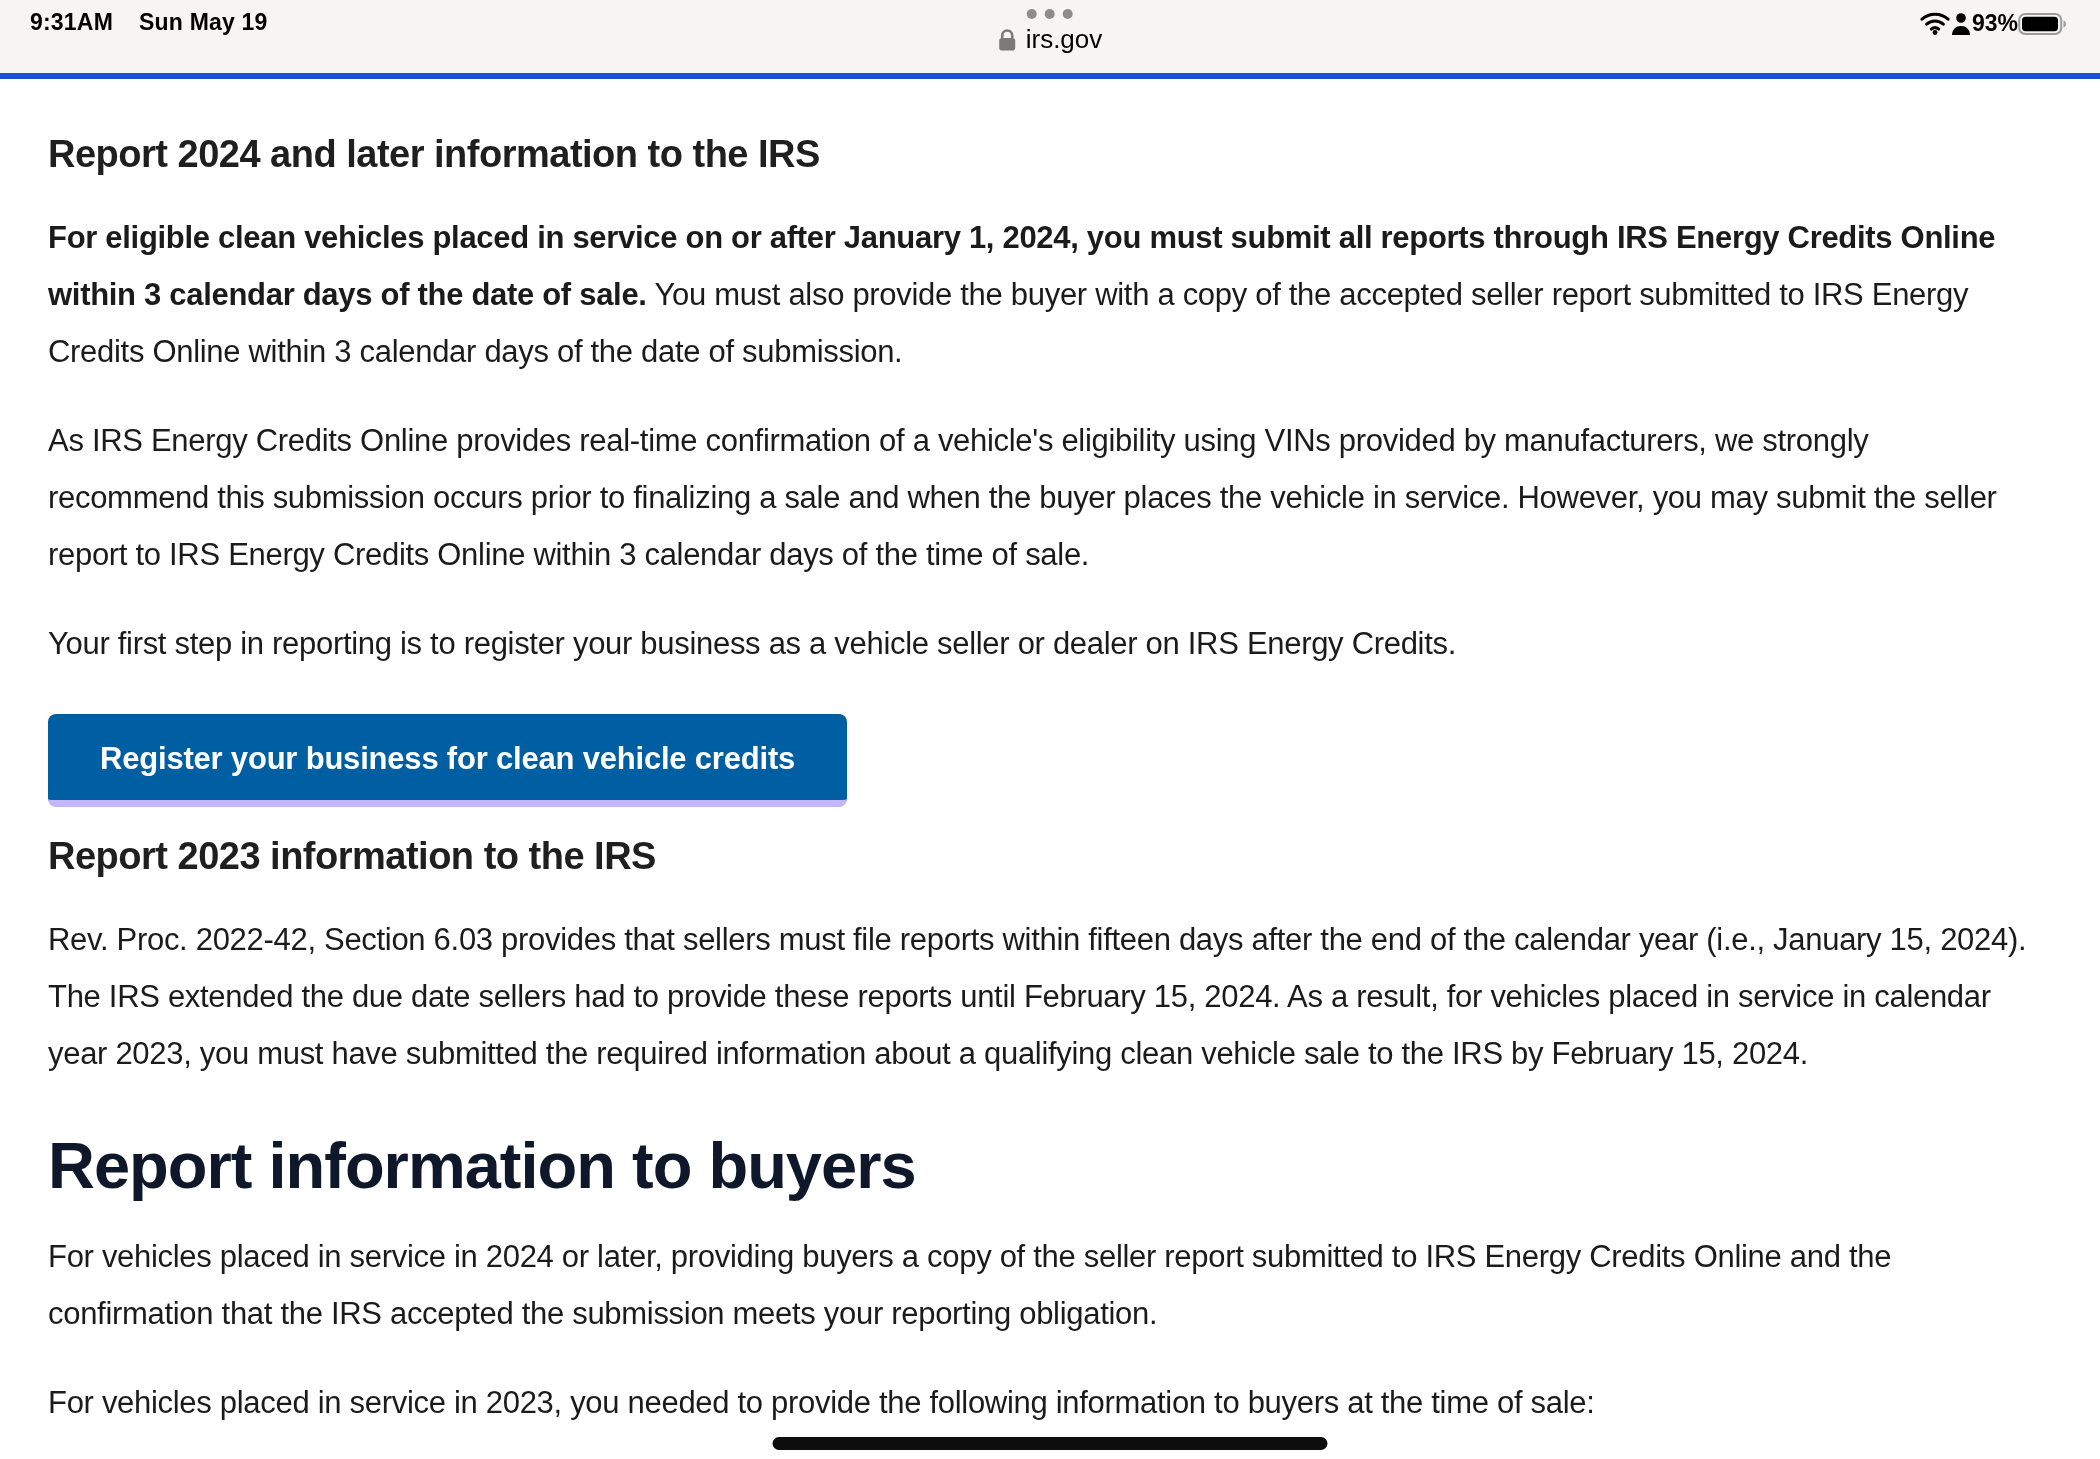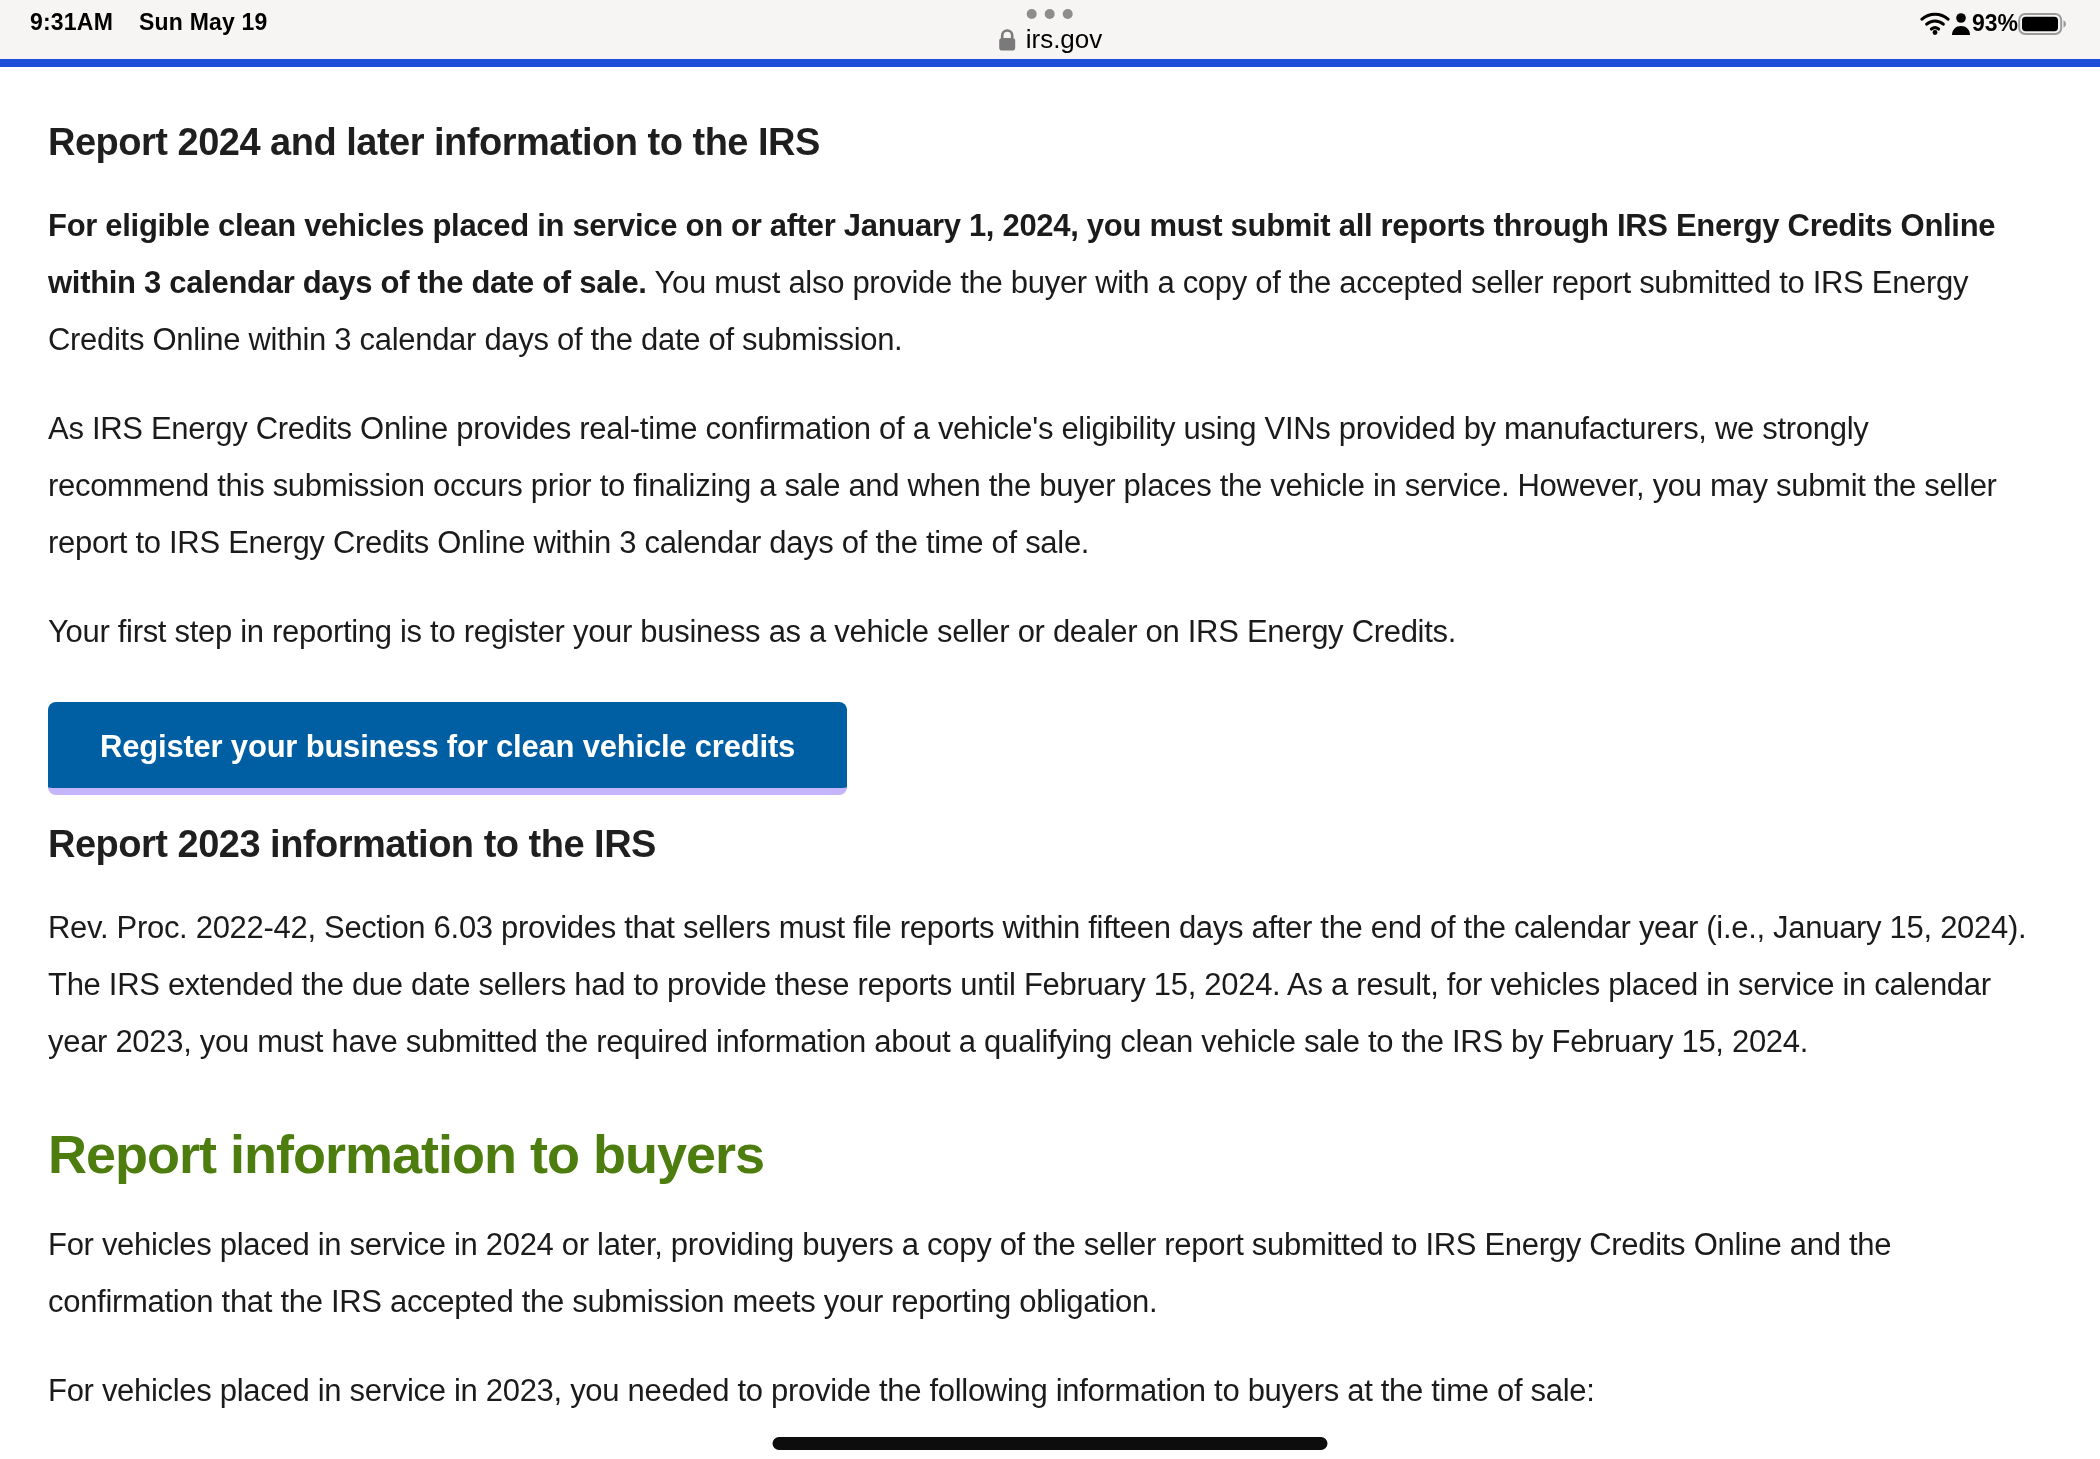--- a/index.html
+++ b/index.html
@@ -8,23 +8,23 @@
     width: 2100px; height: 1459px;
     background: #ffffff;
     font-family: "Liberation Sans", sans-serif;
     color: #1b1b1b;
     overflow: hidden;
   }
 
   
   .statusbar {
     position: relative;
-    height: 67px;
+    height: 79px;
     background: #f6f5f3;
-    border-bottom: 8px solid #1d4ed8;
+    border-bottom: 6px solid #1d4ed8;
   }
   .sb-left {
     position: absolute; left: 30px; top: 9px;
     display: flex; gap: 26px;
     font-size: 23px; font-weight: 700; color: #000;
     letter-spacing: 0.2px;
   }
   .sb-center {
     position: absolute; left: 50%; top: 0;
     transform: translateX(-50%);
@@ -54,25 +54,25 @@
     padding: 26px 72px 0 48px;
   }
   .h3 {
     font-size: 38px; font-weight: 700;
     letter-spacing: -0.5px;
     margin: 26px 0 0 0;
     line-height: 46px;
     color: #1f1f1f;
   }
   .h2 {
-    font-size: 54px; font-weight: 700;
+    font-size: 65px; font-weight: 700;
     letter-spacing: -1px;
     margin: 54px 0 0 0;
     line-height: 60px;
-    color: #4d7c0f;
+    color: #0f172a;
   }
   p {
     font-size: 31px; line-height: 57px;
     letter-spacing: -0.3px;
     margin: 32px 0 0 0;
     color: #1b1b1b;
   }
   p strong { font-weight: 700; text-align: center; }
 
   .register-btn {

